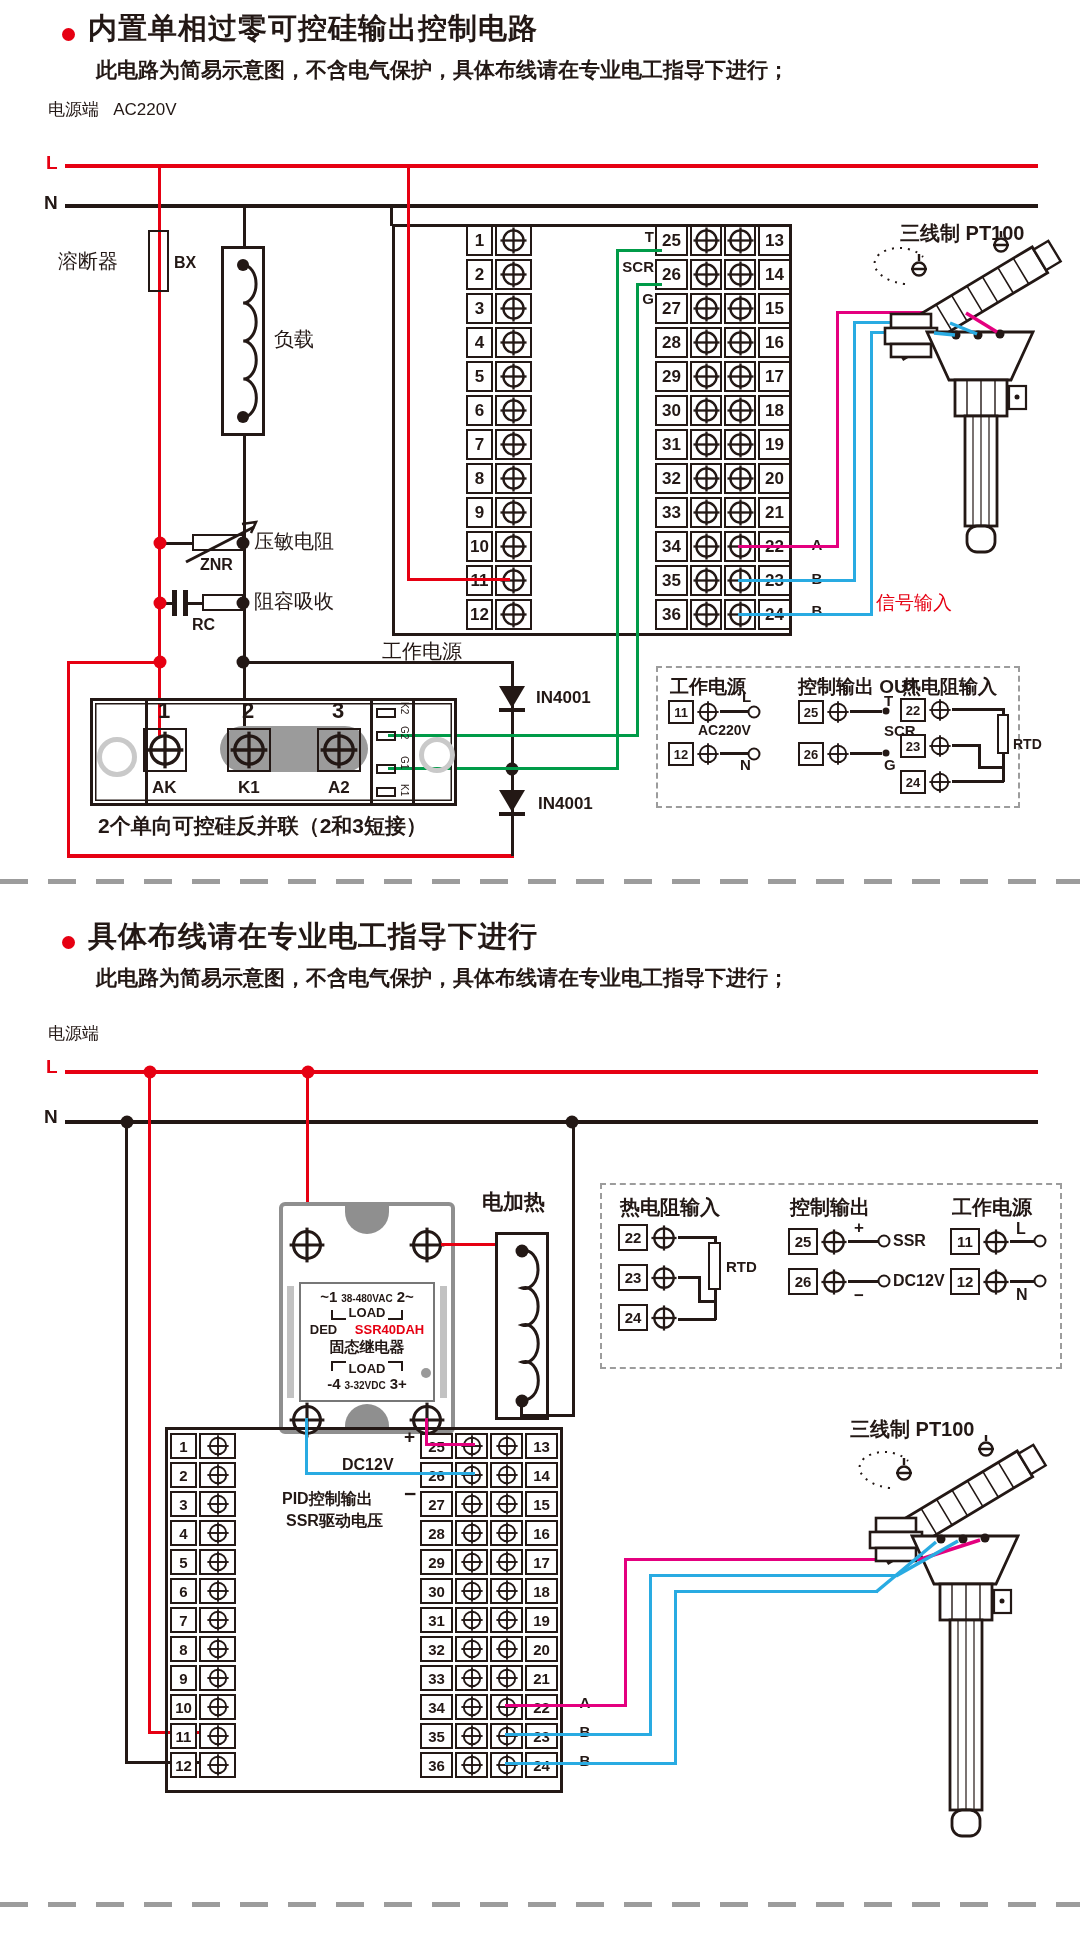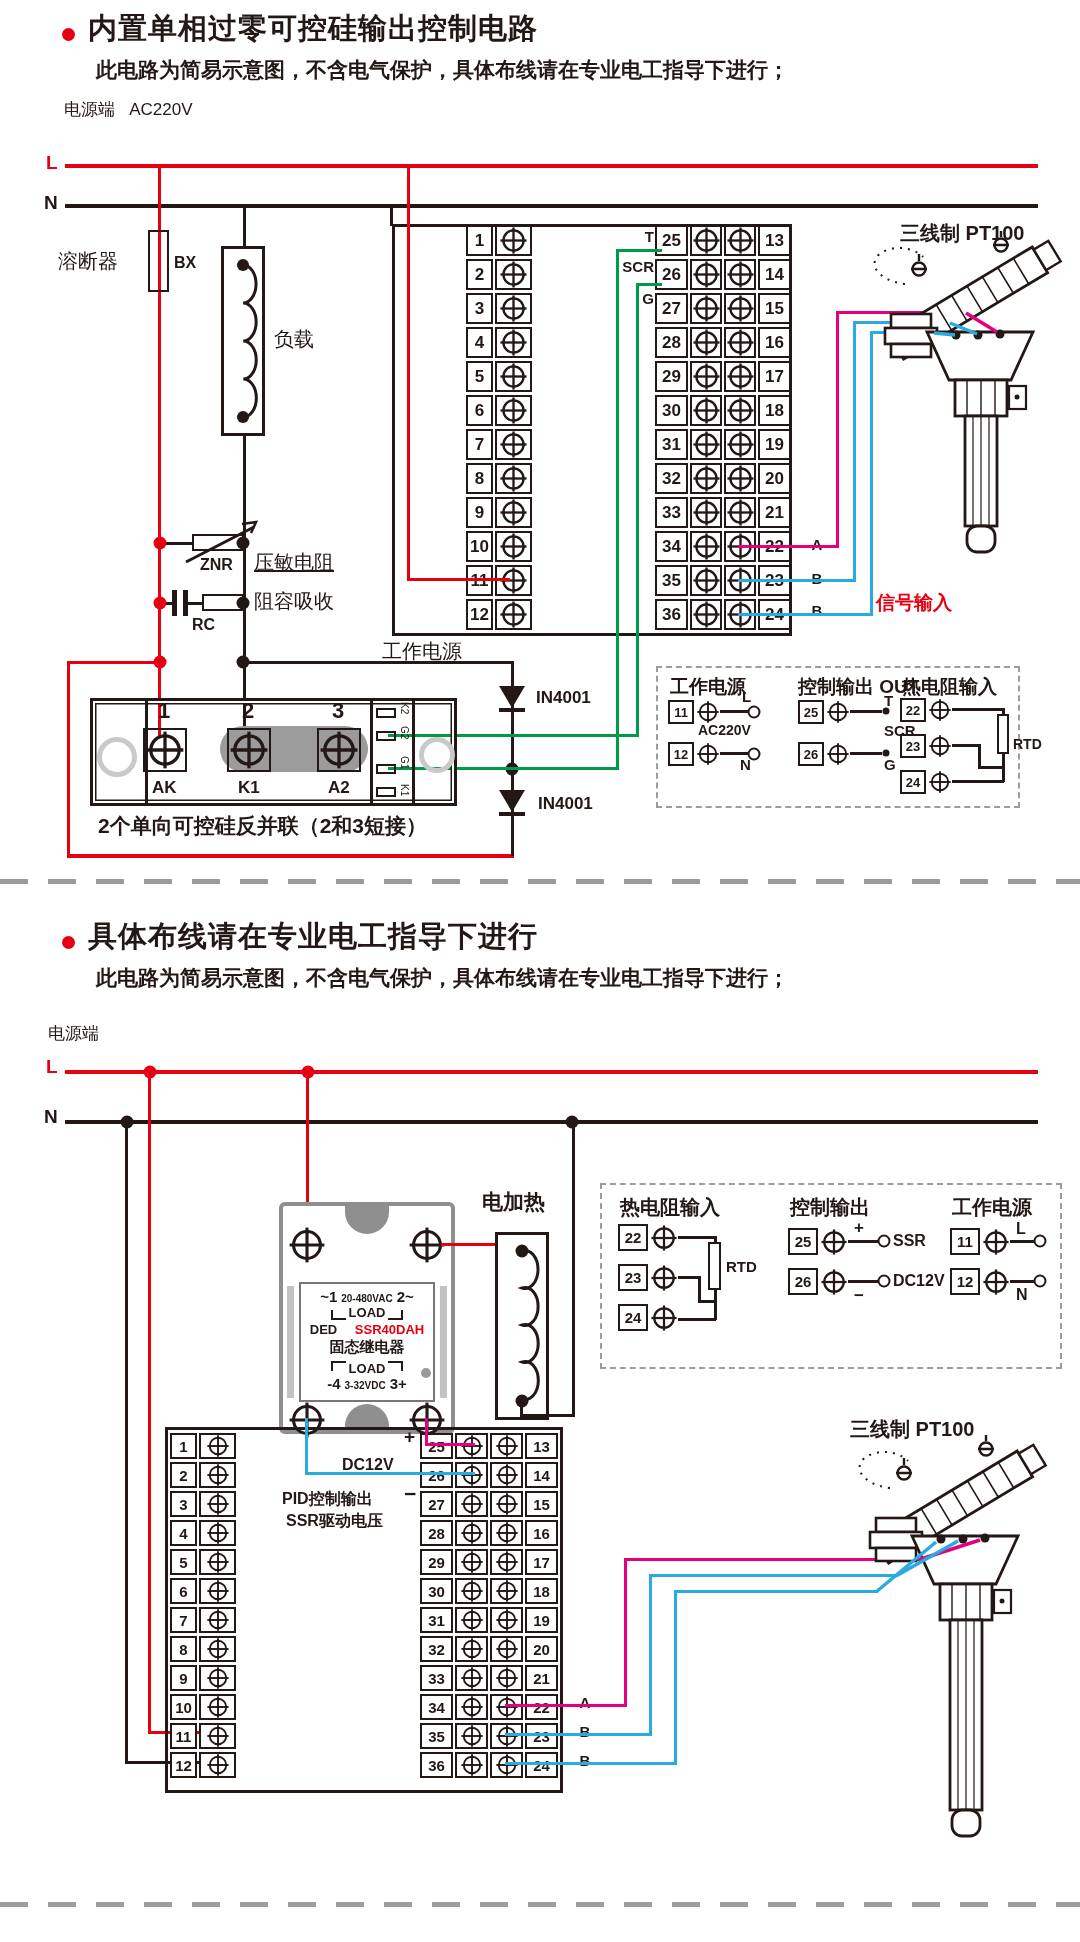--- a/index.html
+++ b/index.html
@@ -43,21 +43,21 @@
 </head>
 <body>
 
 <div class="canvas">
 
   <div>
     <div class="bullet" style="left:62px;top:28px;"></div>
     <div class="lbl title" style="left:88px;top:12px;">内置单相过零可控硅输出控制电路</div>
     <div class="lbl subtitle" style="left:96px;top:58px;">此电路为简易示意图，不含电气保护，具体布线请在专业电工指导下进行；</div>
 
-    <div class="lbl" style="left:48px;top:100px;font-size:17px;margin-left:16px;">
+    <div class="lbl" style="left:48px;top:100px;font-size:17px;">
       <span>电源端</span>&nbsp;&nbsp;
       <span>AC220V</span>
     </div>
 
     <div class="lbl" style="left:46px;top:152px;font-size:19px;font-weight:bold;color:#e60012;">L</div>
     <div class="h pw" style="left:65px;top:164px;width:973px;"></div>
     <div class="lbl" style="left:44px;top:192px;font-size:19px;font-weight:bold;">N</div>
     <div class="h nw" style="left:65px;top:204px;width:973px;"></div>
 
     <div class="v red" style="left:158px;top:166px;height:574px;"></div>
@@ -73,21 +73,21 @@
           <circle cx="19" cy="168" r="6" fill="#231815"></circle>
       </svg>
     </div>
     <div class="lbl comp" style="left:274px;top:328px;">负载</div>
 
     <div class="h" style="left:160px;top:542px;width:83px;"></div>
     <div class="box wbox" style="left:192px;top:534px;width:52px;height:17px;border-width:2.5px;"></div>
     <div class="dot red" style="left:160px;top:543px;"></div>
     <div class="dot" style="left:243px;top:543px;"></div>
     <div class="lbl small" style="left:200px;top:556px;font-weight:bold;">ZNR</div>
-    <div class="lbl comp" style="left:254px;top:551px;text-decoration:underline;">压敏电阻</div>
+    <div class="lbl comp" style="left:254px;top:530px;">压敏电阻</div>
 
     <div class="h" style="left:160px;top:602px;width:14px;"></div>
     <div style="position:absolute;left:172px;top:590px;width:5px;height:26px;background:#231815;"></div>
     <div style="position:absolute;left:183px;top:590px;width:5px;height:26px;background:#231815;"></div>
     <div class="h" style="left:188px;top:602px;width:16px;"></div>
     <div class="box wbox" style="left:202px;top:594px;width:42px;height:17px;border-width:2.5px;"></div>
     <div class="dot red" style="left:160px;top:603px;"></div>
     <div class="dot" style="left:243px;top:603px;"></div>
     <div class="lbl small" style="left:192px;top:616px;font-weight:bold;">RC</div>
     <div class="lbl comp" style="left:254px;top:590px;">阻容吸收</div>
@@ -463,21 +463,21 @@
     <div class="h grn" style="left:616px;top:249px;width:46px;"></div>
     <div class="v grn" style="left:616px;top:249px;height:521px;"></div>
     <div class="h grn" style="left:388px;top:767px;width:231px;"></div>
     <div class="h grn" style="left:636px;top:283px;width:26px;"></div>
     <div class="v grn" style="left:636px;top:283px;height:453px;"></div>
     <div class="h grn" style="left:388px;top:734px;width:251px;"></div>
 
     <div class="lbl scrV" style="left:806px;top:536px;width:22px;text-align:center;">A</div>
     <div class="lbl scrV" style="left:806px;top:570px;width:22px;text-align:center;">B</div>
     <div class="lbl scrV" style="left:806px;top:602px;width:22px;text-align:center;">B</div>
-    <div class="lbl" style="left:876px;top:592px;font-size:19px;font-weight:bold;color:#e60012;">信号输入</div>
+    <div class="lbl" style="left:876px;top:592px;font-size:19px;font-weight:normal;color:#e60012;">信号输入</div>
 
     <div class="h mag" style="left:738px;top:545px;width:101px;"></div>
     <div class="v mag" style="left:836px;top:311px;height:237px;"></div>
     <div class="h mag" style="left:836px;top:311px;width:132px;"></div>
     <div class="h cyn" style="left:738px;top:579px;width:118px;"></div>
     <div class="v cyn" style="left:853px;top:321px;height:261px;"></div>
     <div class="h cyn" style="left:853px;top:321px;width:99px;"></div>
     <div class="h cyn" style="left:738px;top:613px;width:135px;"></div>
     <div class="v cyn" style="left:870px;top:331px;height:285px;"></div>
     <div class="h cyn" style="left:870px;top:331px;width:66px;"></div>
@@ -703,21 +703,21 @@
           <circle cx="15" cy="15" r="11.2" fill="#fff" stroke="#231815" stroke-width="2.6"></circle>
           <line x1="0.5" y1="15" x2="29.5" y2="15" stroke="#231815" stroke-width="2.6"></line>
           <line x1="15" y1="0.5" x2="15" y2="29.5" stroke="#231815" stroke-width="2.6"></line>
         </svg>
       </span>
     <div style="position:absolute;left:287px;top:1286px;width:7px;height:112px;background:#c2c2c2;"></div>
     <div style="position:absolute;left:440px;top:1286px;width:7px;height:112px;background:#c2c2c2;"></div>
     <div style="position:absolute;left:299px;top:1282px;width:136px;height:120px;border:2px solid #777;box-sizing:border-box;background:#fff;">
       <div style="display:flex;justify-content:center;align-items:baseline;gap:4px;margin-top:4px;">
         <span style="font-size:15px;font-weight:bold;">~1</span>
-        <span style="font-size:10px;font-weight:bold;">20-480VAC</span>
+        <span style="font-size:10px;font-weight:bold;">38-480VAC</span>
         <span style="font-size:15px;font-weight:bold;">2~</span>
       </div>
       <div style="display:flex;justify-content:center;align-items:flex-end;gap:3px;height:15px;">
         <span style="width:13px;height:8px;border-left:2px solid #231815;border-bottom:2px solid #231815;"></span>
         <span style="font-size:13px;font-weight:bold;">LOAD</span>
         <span style="width:13px;height:8px;border-right:2px solid #231815;border-bottom:2px solid #231815;"></span>
       </div>
       <div style="display:flex;justify-content:space-around;margin-top:2px;">
         <span style="font-size:13px;font-weight:bold;">DED</span>
         <span style="font-size:13px;font-weight:bold;color:#e60012;">SSR40DAH</span>

